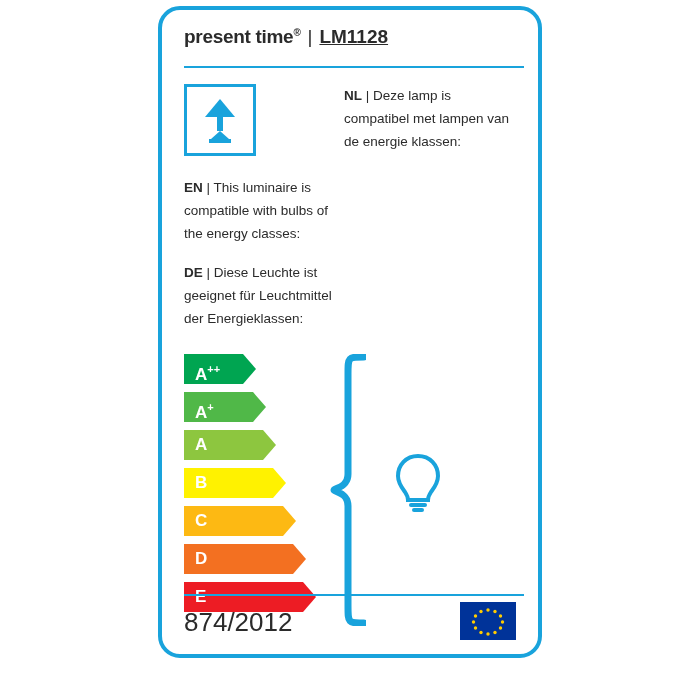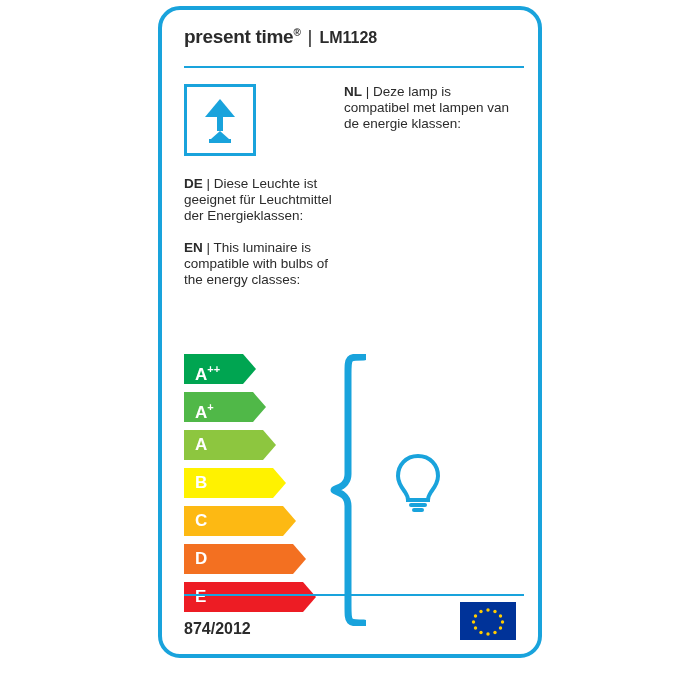--- a/index.html
+++ b/index.html
@@ -53,23 +53,24 @@
     vertical-align: super;
     font-weight: bold;
   }
   .header-sep {
     color: #2b2b2b;
     font-size: 19px;
     margin: 0 7px;
     font-weight: normal;
   }
   .model {
-    font-size: 16px;
-    font-weight: bold;
-    color: #2b2b2b;
+    font-size: 19px;
+    font-weight: bold;
+    color: #2b2b2b;
+    text-decoration: underline;
   }
   .header-rule {
     position: absolute;
     left: 22px;
     top: 56px;
     width: 340px;
     height: 2px;
     background: #19A3DC;
   }
 
@@ -93,21 +94,21 @@
     width: 150px;
   }
   .col-right {
     position: absolute;
     left: 182px;
     top: 74px;
     width: 172px;
   }
   .para {
     font-size: 13.5px;
-    line-height: 16px;
+    line-height: 23px;
     color: #2b2b2b;
     margin-bottom: 16px;
   }
   .para:last-child { margin-bottom: 0; }
   .para b { font-weight: bold; }
 
   
   .arrows {
     position: absolute;
     left: 22px;
@@ -159,22 +160,22 @@
     left: 22px;
     bottom: 58px;
     width: 340px;
     height: 2px;
     background: #19A3DC;
   }
   .reg-number {
     position: absolute;
     left: 22px;
     bottom: 16px;
-    font-size: 16px;
-    font-weight: bold;
+    font-size: 26px;
+    font-weight: normal;
     color: #2b2b2b;
   }
   .eu-flag {
     position: absolute;
     right: 22px;
     bottom: 14px;
     width: 56px;
     height: 38px;
     background: #003399;
     overflow: hidden;
@@ -199,22 +200,22 @@
         <svg width="66" height="66" viewBox="0 0 66 66" aria-hidden="true">
           <path d="M18 30 L33 12 L48 30 Z" fill="#19A3DC"></path>
           <rect x="30" y="30" width="6" height="14" fill="#19A3DC"></rect>
           <path d="M24 52 L33 44 L42 52 Z" fill="#19A3DC"></path>
           <rect x="22" y="52" width="22" height="4" fill="#19A3DC"></rect>
         </svg>
       </span>
     </div>
 
     <div class="col-left">
+      <div class="para"><b>EN</b><span> | </span><span>This luminaire is compatible with bulbs of the energy classes:</span></div>
       <div class="para"><b>DE</b><span> | </span><span>Diese Leuchte ist geeignet für Leuchtmittel der Energieklassen:</span></div>
-      <div class="para"><b>EN</b><span> | </span><span>This luminaire is compatible with bulbs of the energy classes:</span></div>
     </div>
 
     <div class="col-right">
       <div class="para"><b>NL</b><span> | </span><span>Deze lamp is compatibel met lampen van de energie klassen:</span></div>
     </div>
 
     <div class="arrows" id="arrows">
         <div class="arrow-row">
           <div class="arrow">
             <svg width="72" height="30" viewBox="0 0 72 30">

